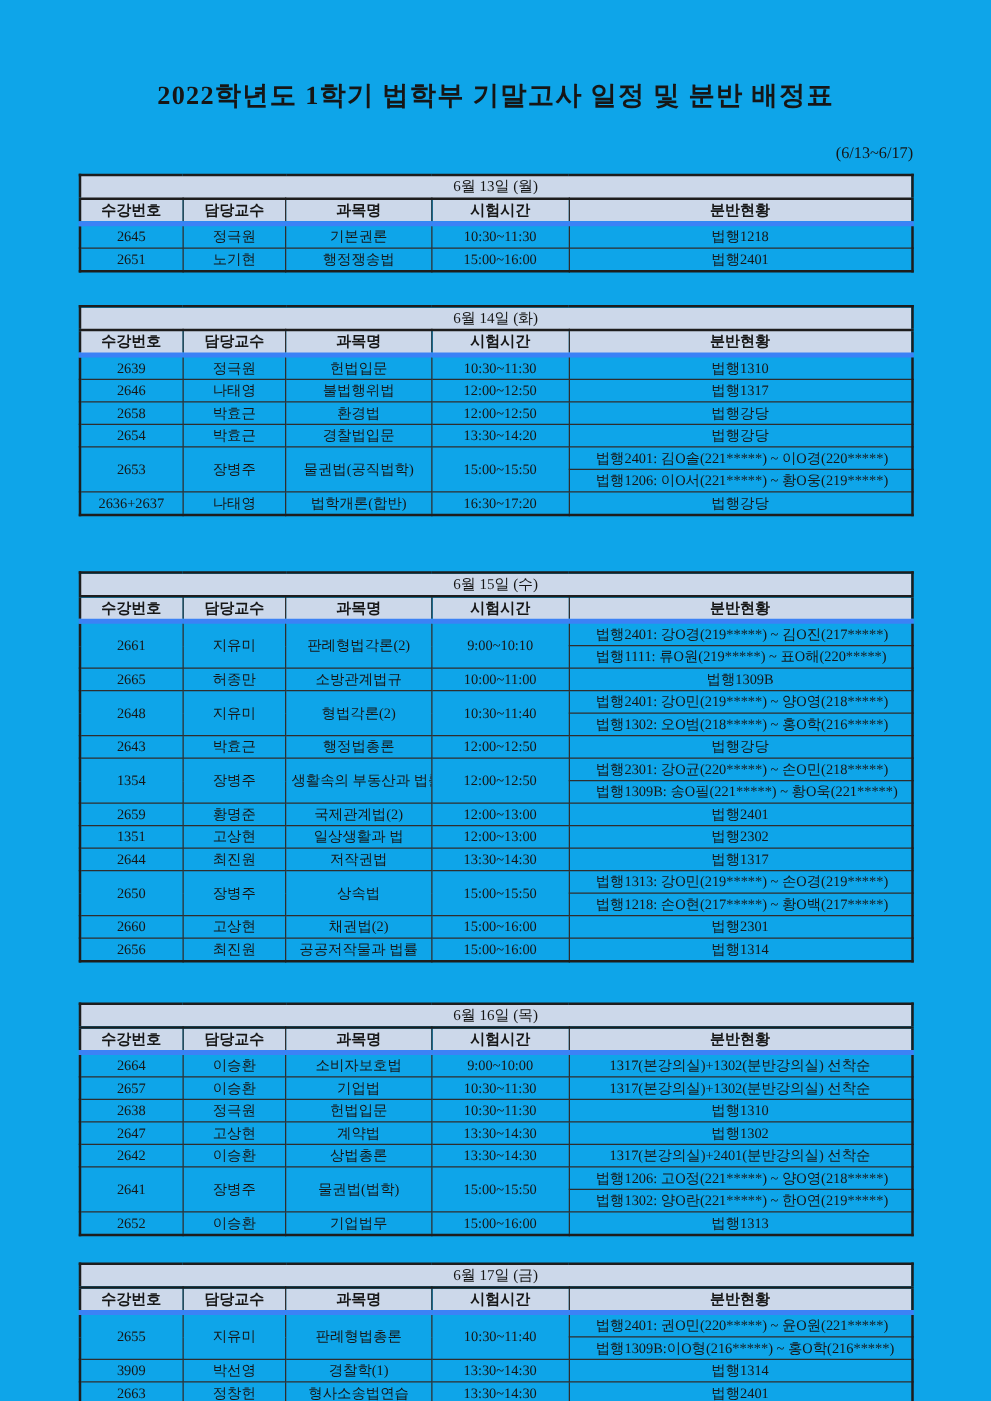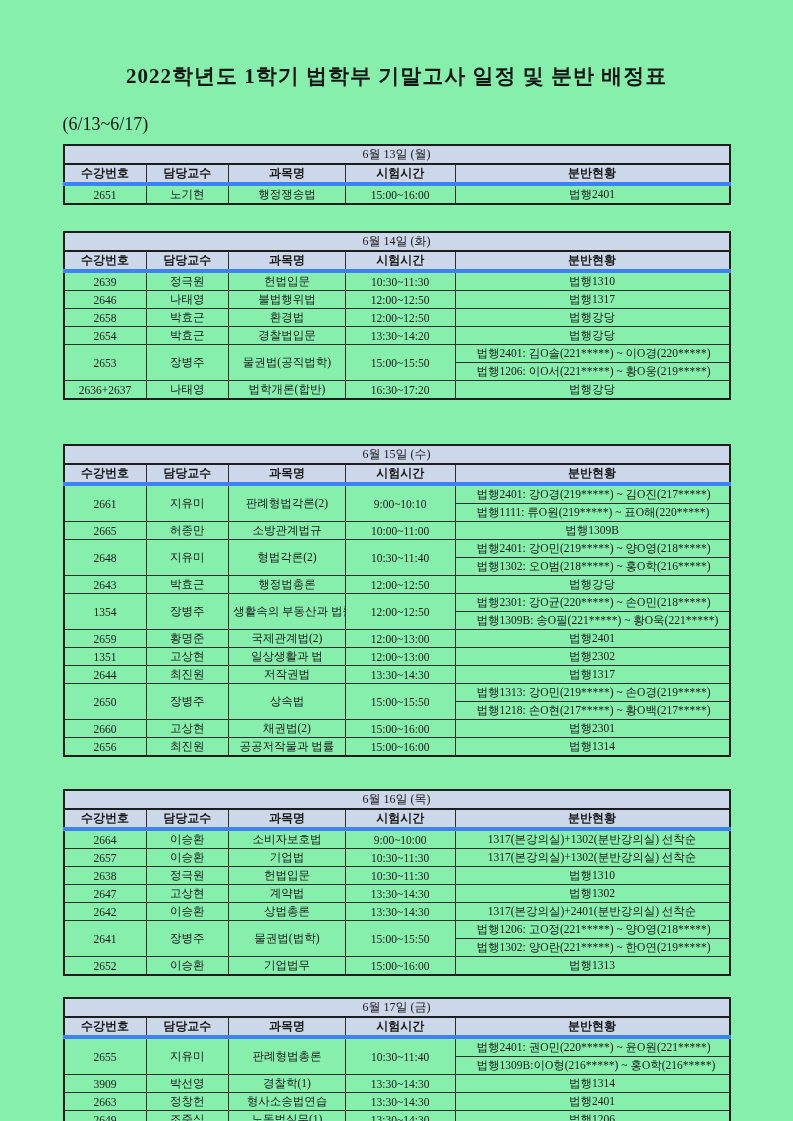--- a/index.html
+++ b/index.html
@@ -7,36 +7,36 @@
     padding: 0;
     background: #ffffff;
     font-family: "Liberation Serif", "DejaVu Serif", serif;
     color: #161616;
   }
   .sheet {
     position: relative;
     width: 793px;
     height: 1121px;
     margin: 0 auto;
-    background: #86efac;
+    background: #0ea5e9;
     overflow: hidden;
   }
   .doc-title {
     margin: 0;
     padding-top: 62px;
     text-align: center;
     font-size: 21px;
     font-weight: bold;
     letter-spacing: 1px;
   }
   .date-range {
     width: 668px;
     margin: 24px auto 0 auto;
-    text-align: left;
-    font-size: 18px;
+    text-align: right;
+    font-size: 13px;
   }
   .exam-table {
     width: 668px;
     margin: 0 auto;
     border-collapse: collapse;
     table-layout: fixed;
     border: 2px solid #1d1d1d;
     font-size: 11.5px;
   }
   .exam-table:nth-of-type(1) { margin-top: 9px;  }
@@ -90,20 +90,27 @@
             <td class="day-cell" colspan="5">6월 13일 (월)</td>
           </tr>
           <tr class="head-row">
             <td>수강번호</td>
             <td>담당교수</td>
             <td>과목명</td>
             <td>시험시간</td>
             <td>분반현황</td>
           </tr>
           <tr>
+            <td rowspan="1">2645</td>
+            <td rowspan="1">정극원</td>
+            <td rowspan="1">기본권론</td>
+            <td rowspan="1">10:30~11:30</td>
+            <td>법행1218</td>
+          </tr>
+          <tr>
             <td rowspan="1">2651</td>
             <td rowspan="1">노기현</td>
             <td rowspan="1">행정쟁송법</td>
             <td rowspan="1">15:00~16:00</td>
             <td>법행2401</td>
           </tr>
         </tbody>
       </table>
       <table class="exam-table">
         <colgroup>

